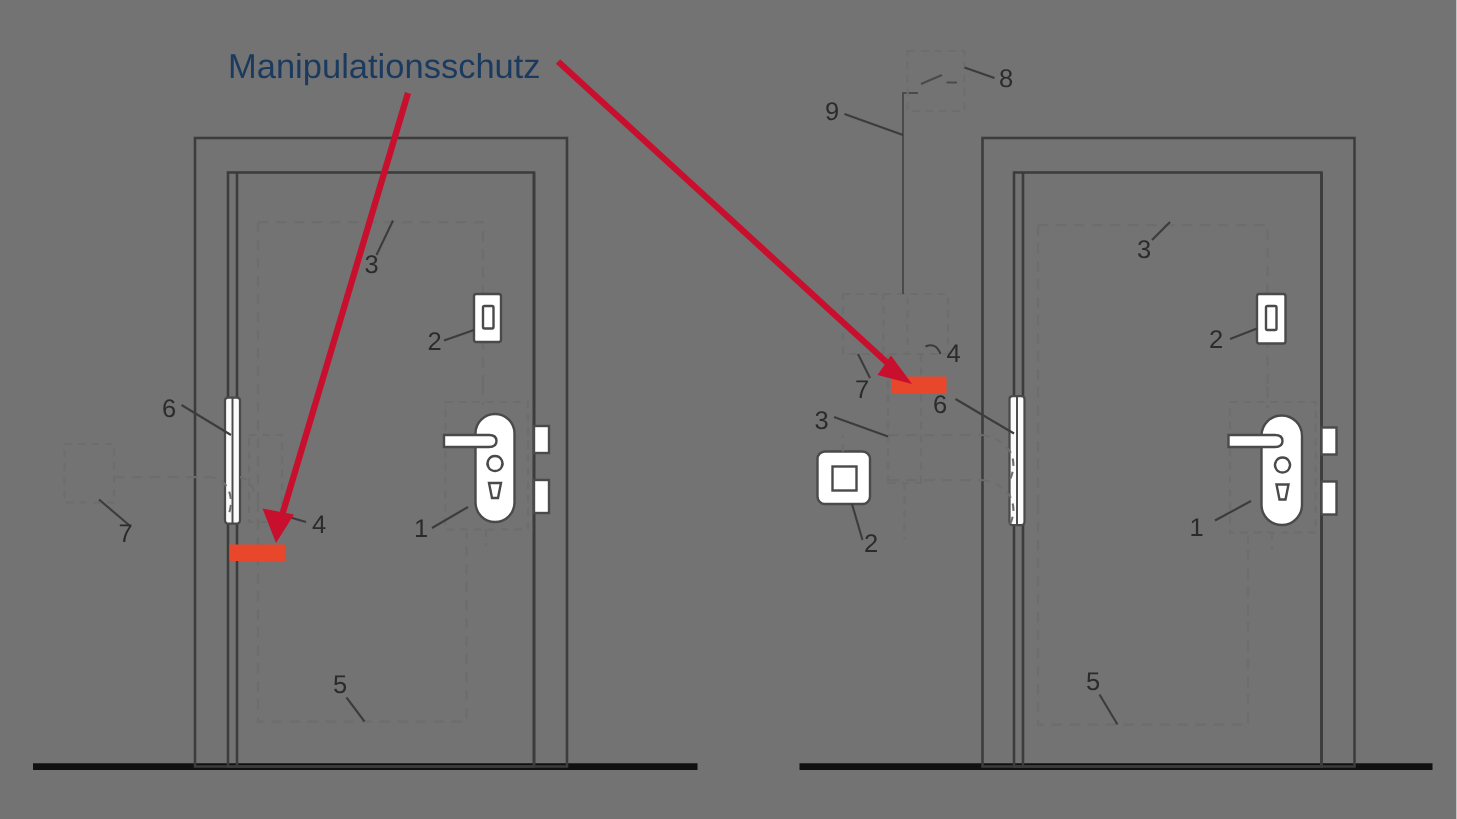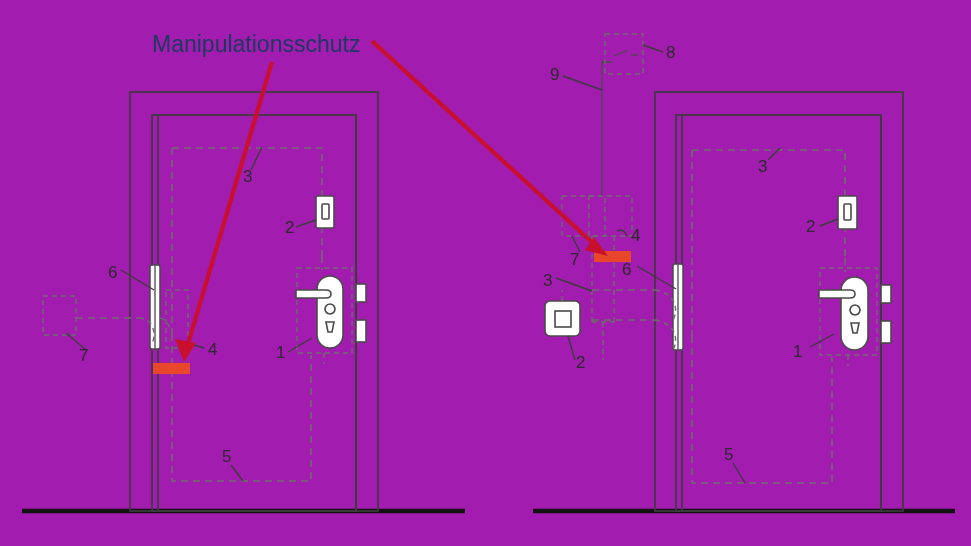--- a/index.html
+++ b/index.html
@@ -7,21 +7,21 @@
     padding: 0;
     background: #ffffff;
   }
   body {
     font-family: "Liberation Sans", sans-serif;
   }
   #canvas {
     position: relative;
     width: 971px;
     height: 546px;
-    background: #a21caf;
+    background: #737373;
     overflow: hidden;
   }
   #diagram-svg {
     position: absolute;
     left: 0;
     top: 0;
     width: 971px;
     height: 546px;
   }
   .title-text {

